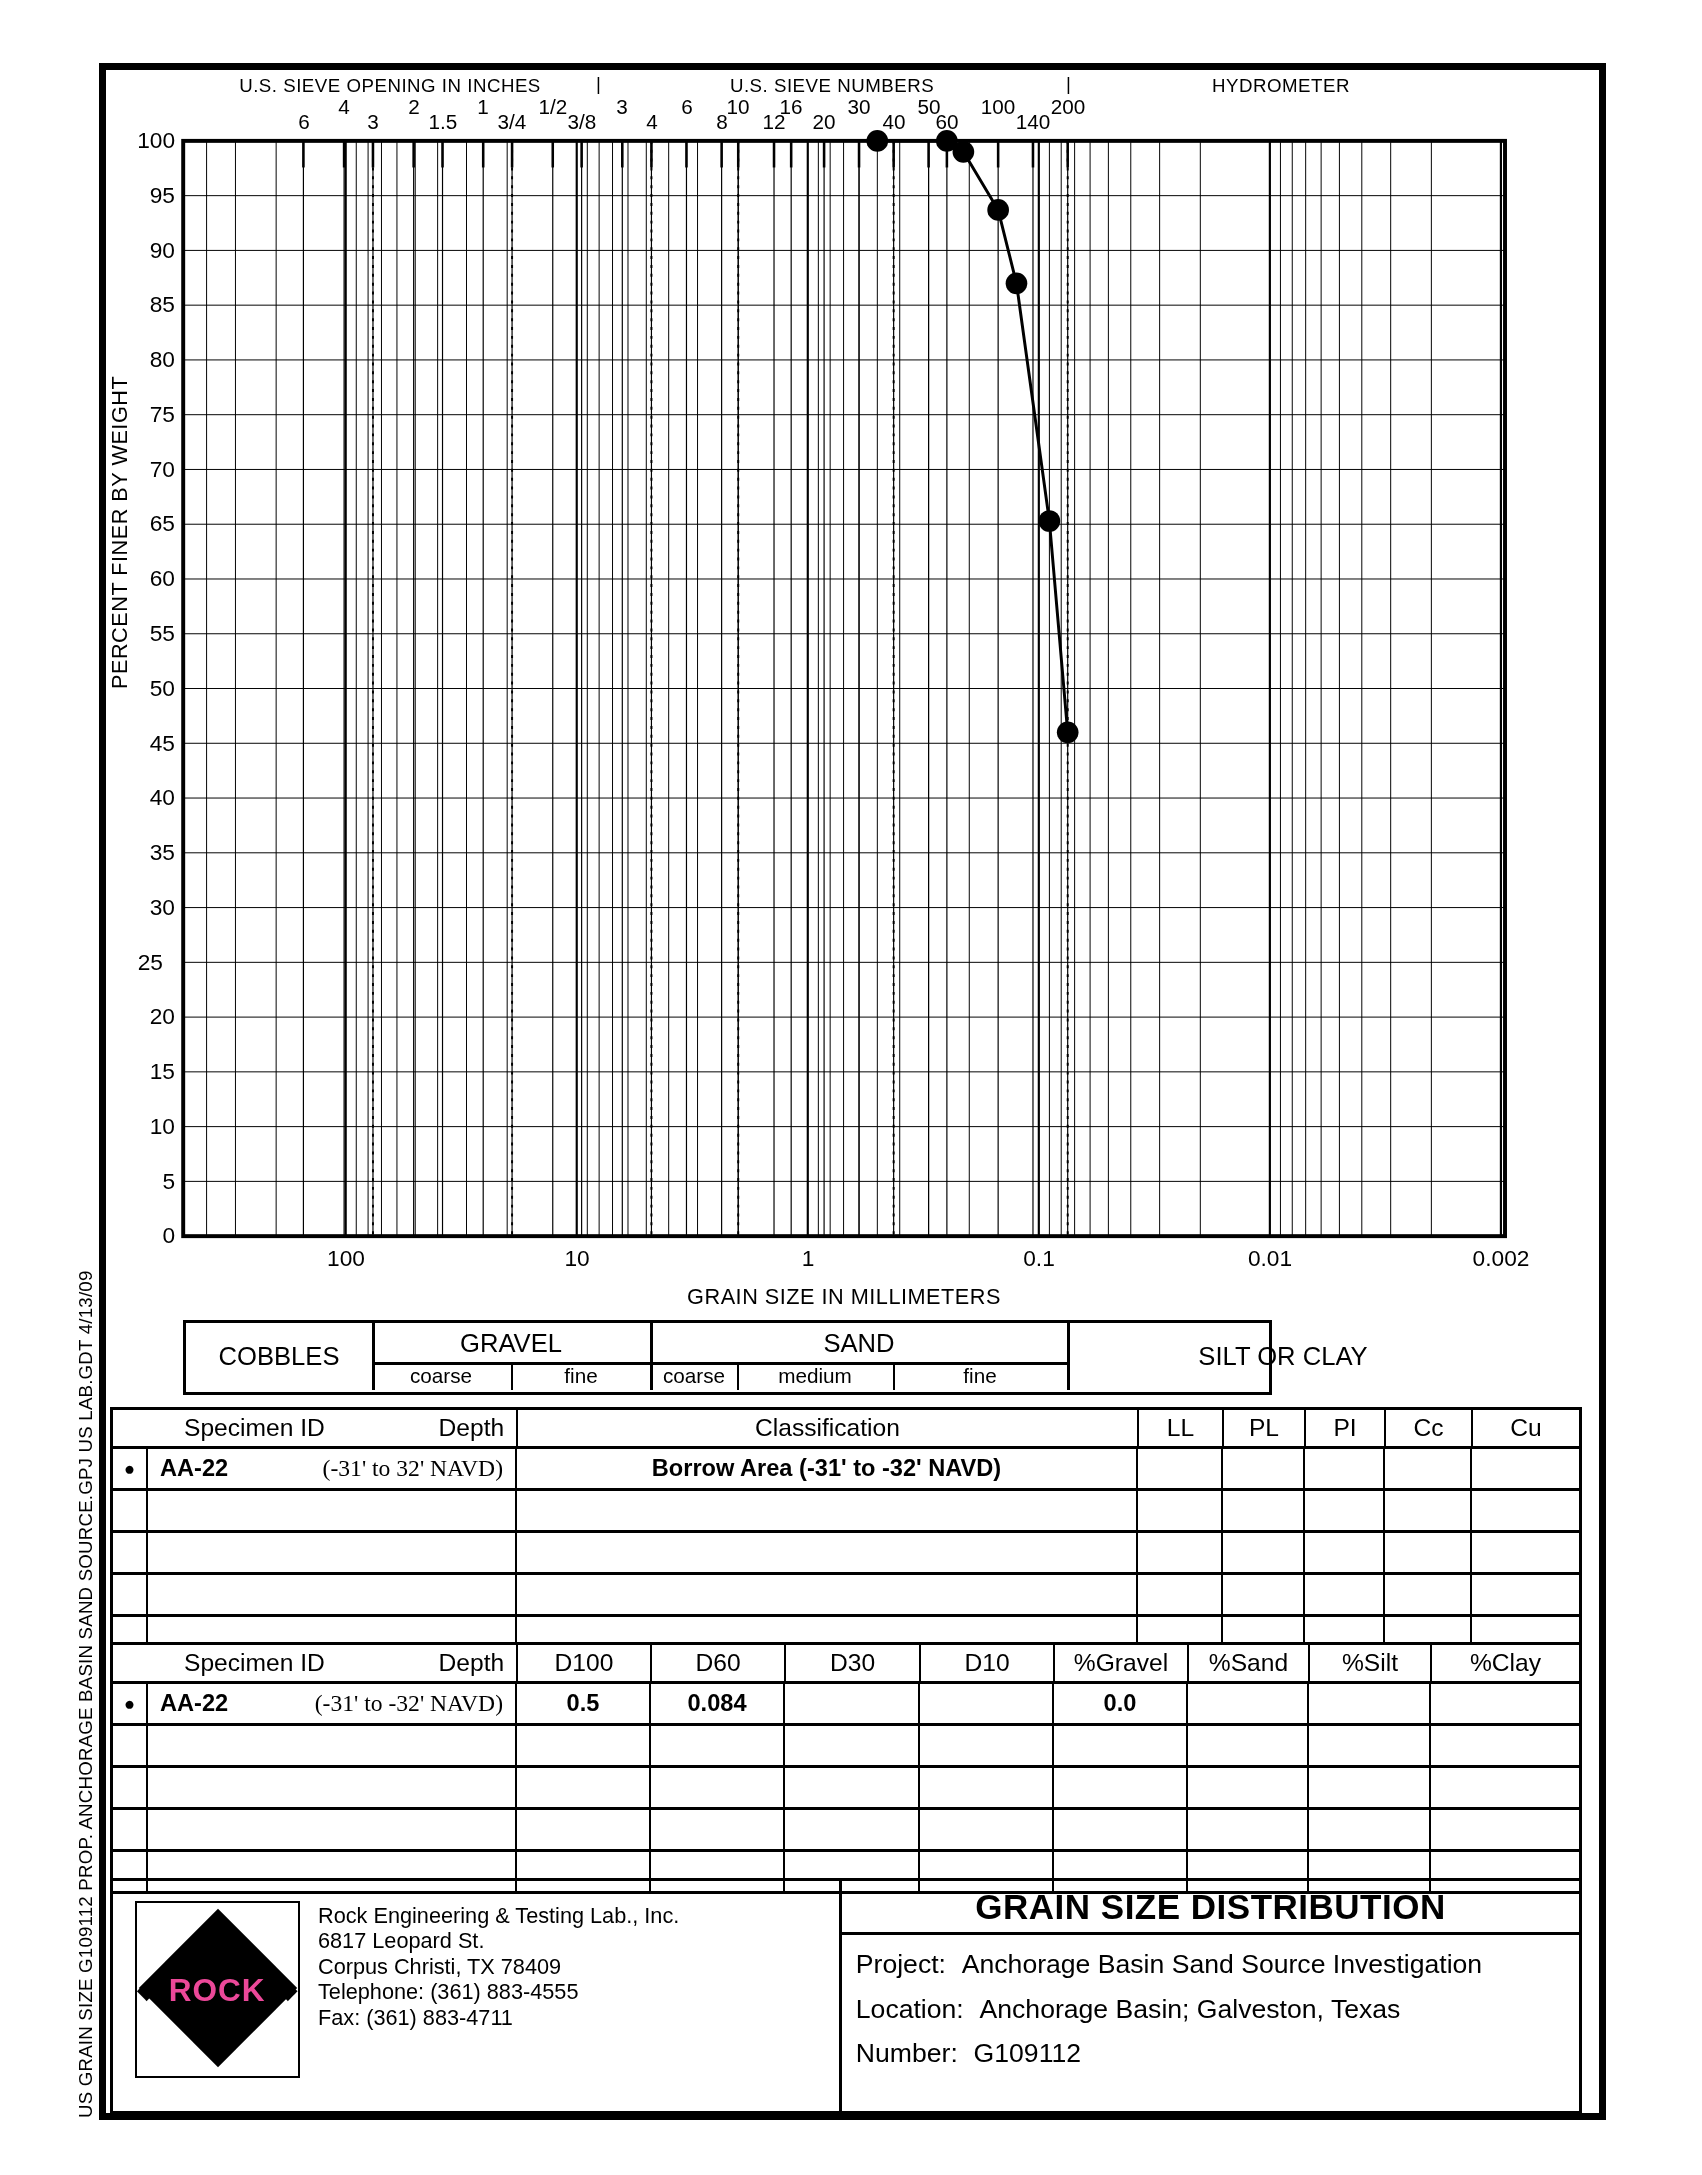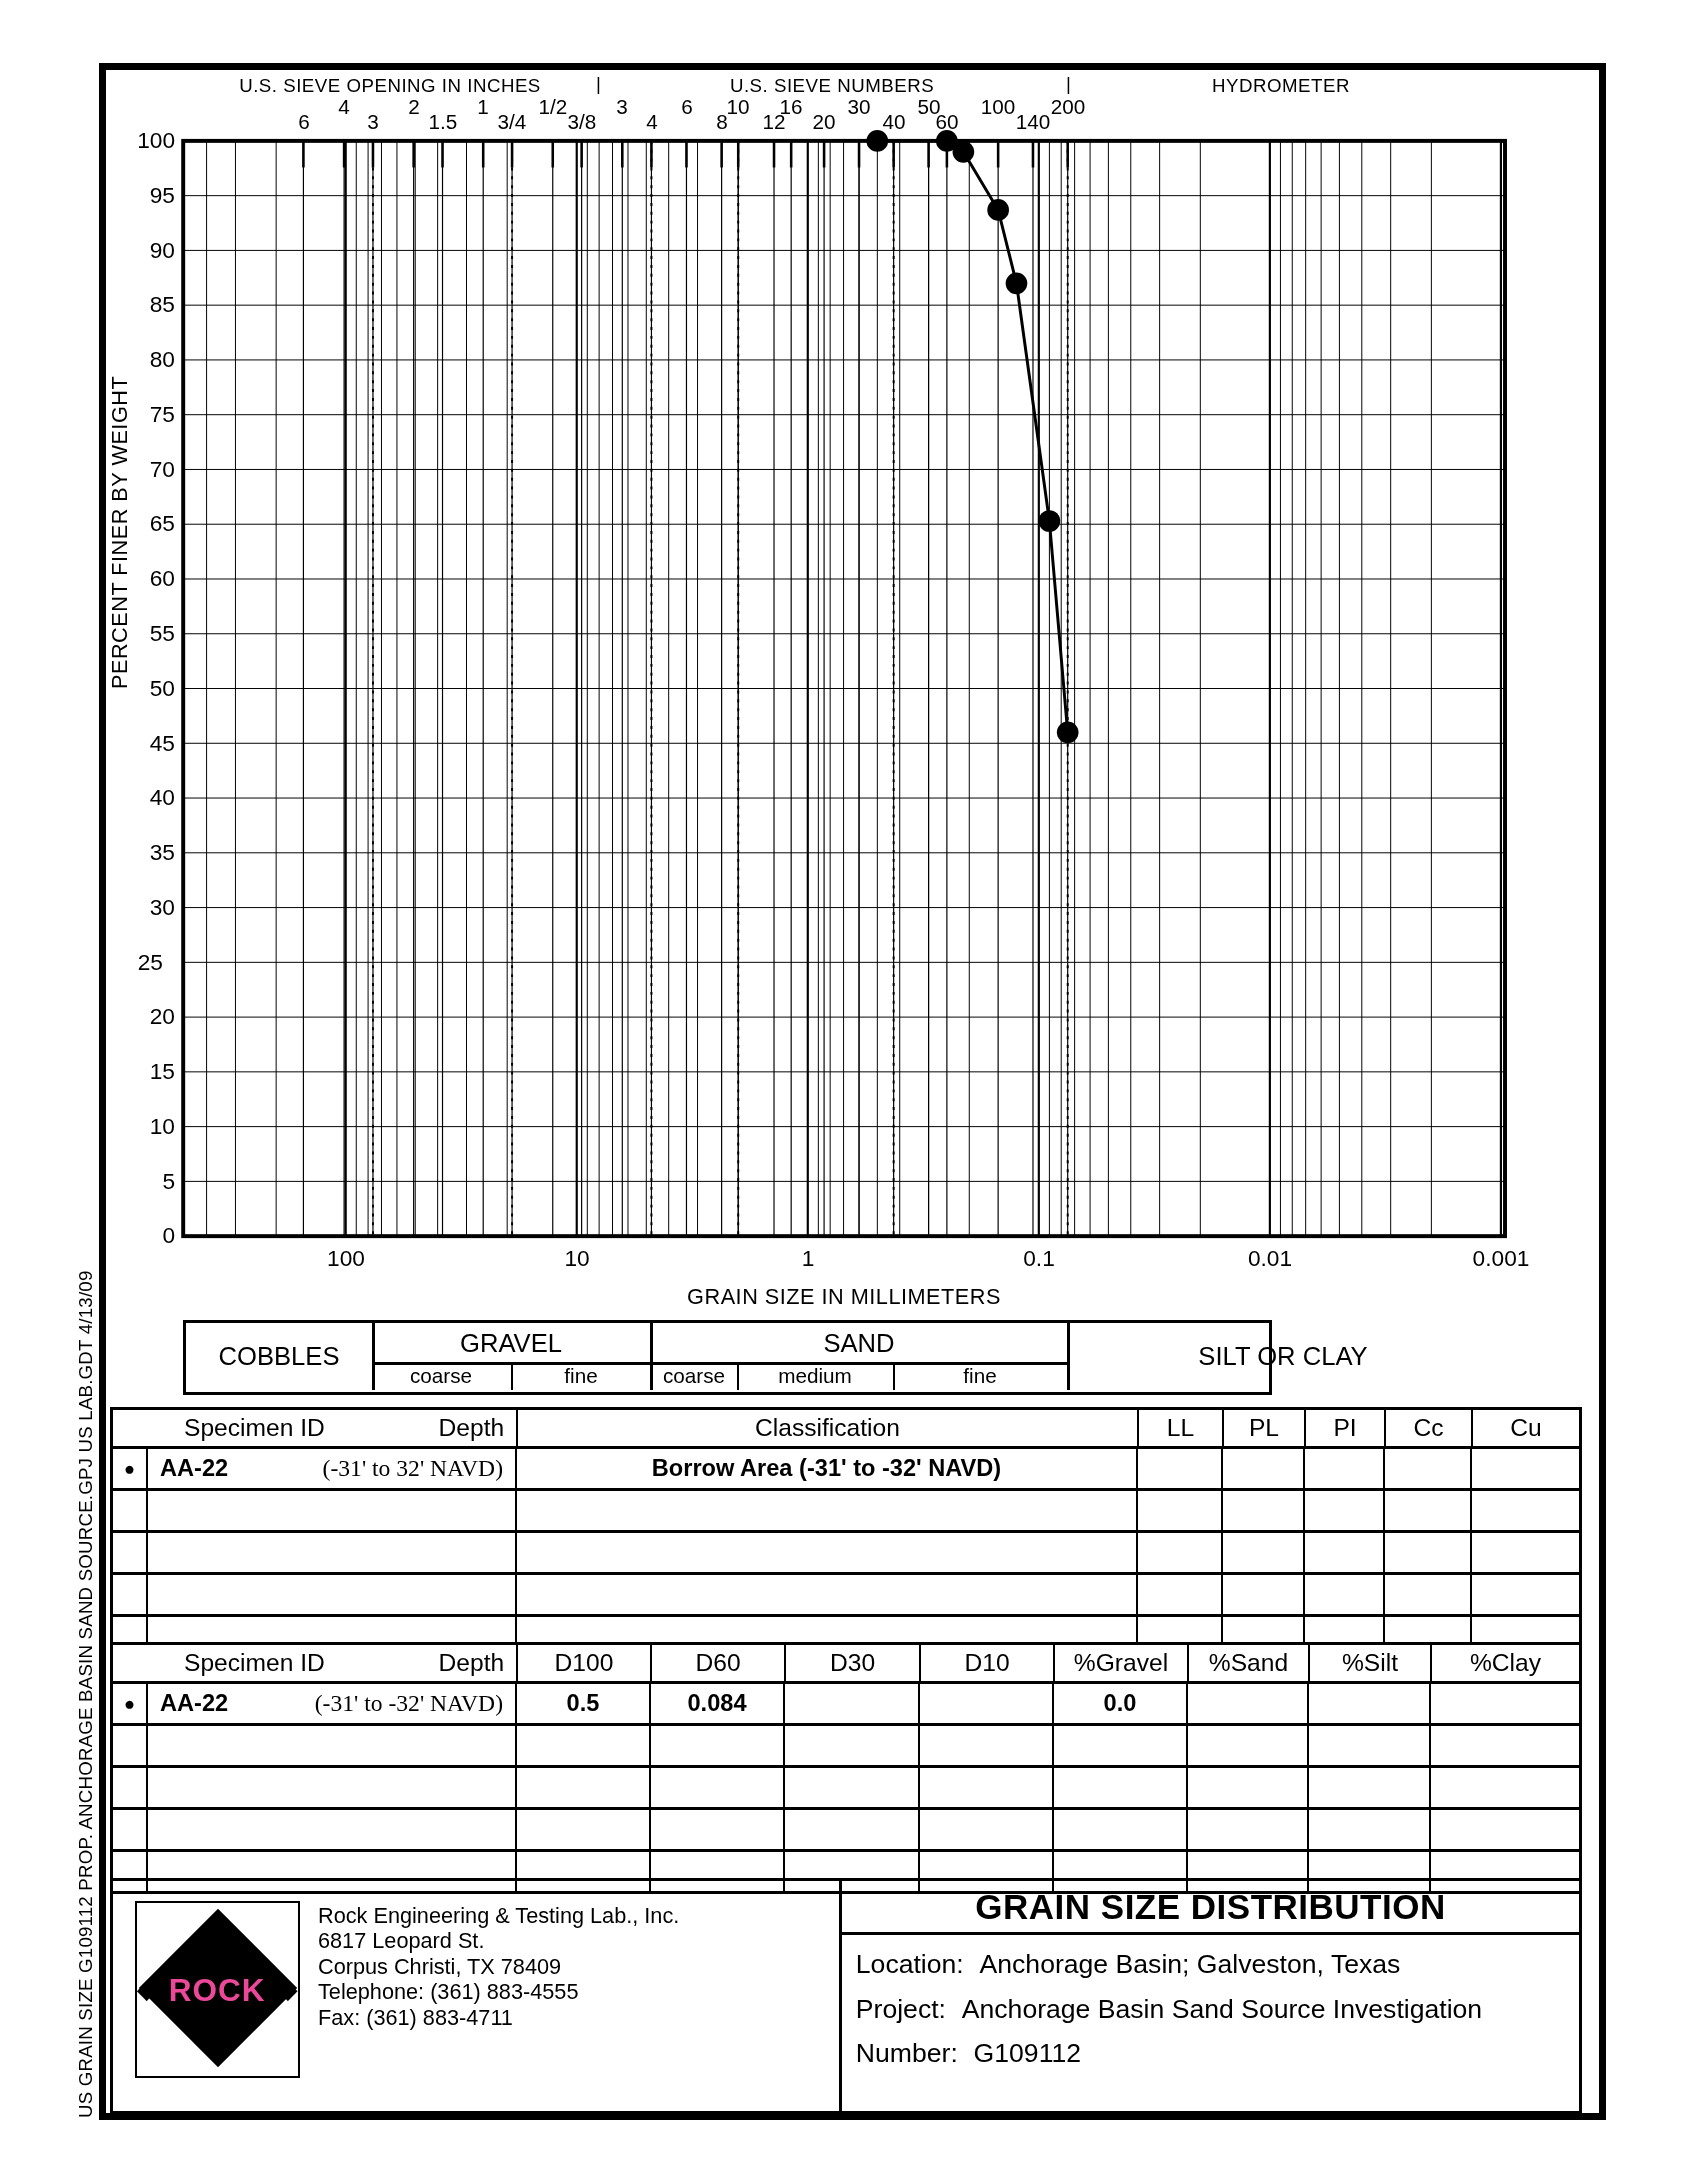--- a/index.html
+++ b/index.html
@@ -112,21 +112,21 @@
     <div class="ylab" style="left:114px;top:1113px;">10</div>
     <div class="ylab" style="left:114px;top:1168px;">5</div>
     <div class="ylab" style="left:114px;top:1222px;">0</div>
   </div>
 <div id="x-labels">
     <div class="xlab" style="left:346px;top:1245px;">100</div>
     <div class="xlab" style="left:577px;top:1245px;">10</div>
     <div class="xlab" style="left:808px;top:1245px;">1</div>
     <div class="xlab" style="left:1039px;top:1245px;">0.1</div>
     <div class="xlab" style="left:1270px;top:1245px;">0.01</div>
-    <div class="xlab" style="left:1501px;top:1245px;">0.001</div>
+    <div class="xlab" style="left:1501px;top:1245px;">0.002</div>
   </div>
 
 <div class="ytitle">
     <span>PERCENT FINER BY WEIGHT</span>
   </div>
 <div class="xtitle">GRAIN SIZE IN MILLIMETERS</div>
 
 <svg class="chart" width="1702" height="1379" viewBox="0 0 1728 1400">
     <line x1="186" y1="1199.4" x2="1528" y2="1199.4" stroke="#000" stroke-width="1"></line>
     <line x1="186" y1="1143.8" x2="1528" y2="1143.8" stroke="#000" stroke-width="1"></line>
@@ -465,20 +465,20 @@
     <div class="address">
       <div>Rock Engineering &amp; Testing Lab., Inc.</div>
       <div>6817 Leopard St.</div>
       <div>Corpus Christi, TX 78409</div>
       <div>Telephone:  (361) 883-4555</div>
       <div>Fax:  (361) 883-4711</div>
     </div>
   </div>
   <div class="f-right">
     <div class="f-title">GRAIN SIZE DISTRIBUTION</div>
+    <div class="f-line"><span class="lbl">Project:</span><span>Anchorage Basin Sand Source Investigation</span></div>
     <div class="f-line"><span class="lbl">Location:</span><span>Anchorage Basin; Galveston, Texas</span></div>
-    <div class="f-line"><span class="lbl">Project:</span><span>Anchorage Basin Sand Source Investigation</span></div>
     <div class="f-line"><span class="lbl">Number:</span><span>G109112</span></div>
   </div>
 </div>
 
 <div id="sidebar">US  GRAIN  SIZE  G109112 PROP. ANCHORAGE BASIN SAND SOURCE.GPJ  US  LAB.GDT  4/13/09</div>
 
 
 </body></html>

